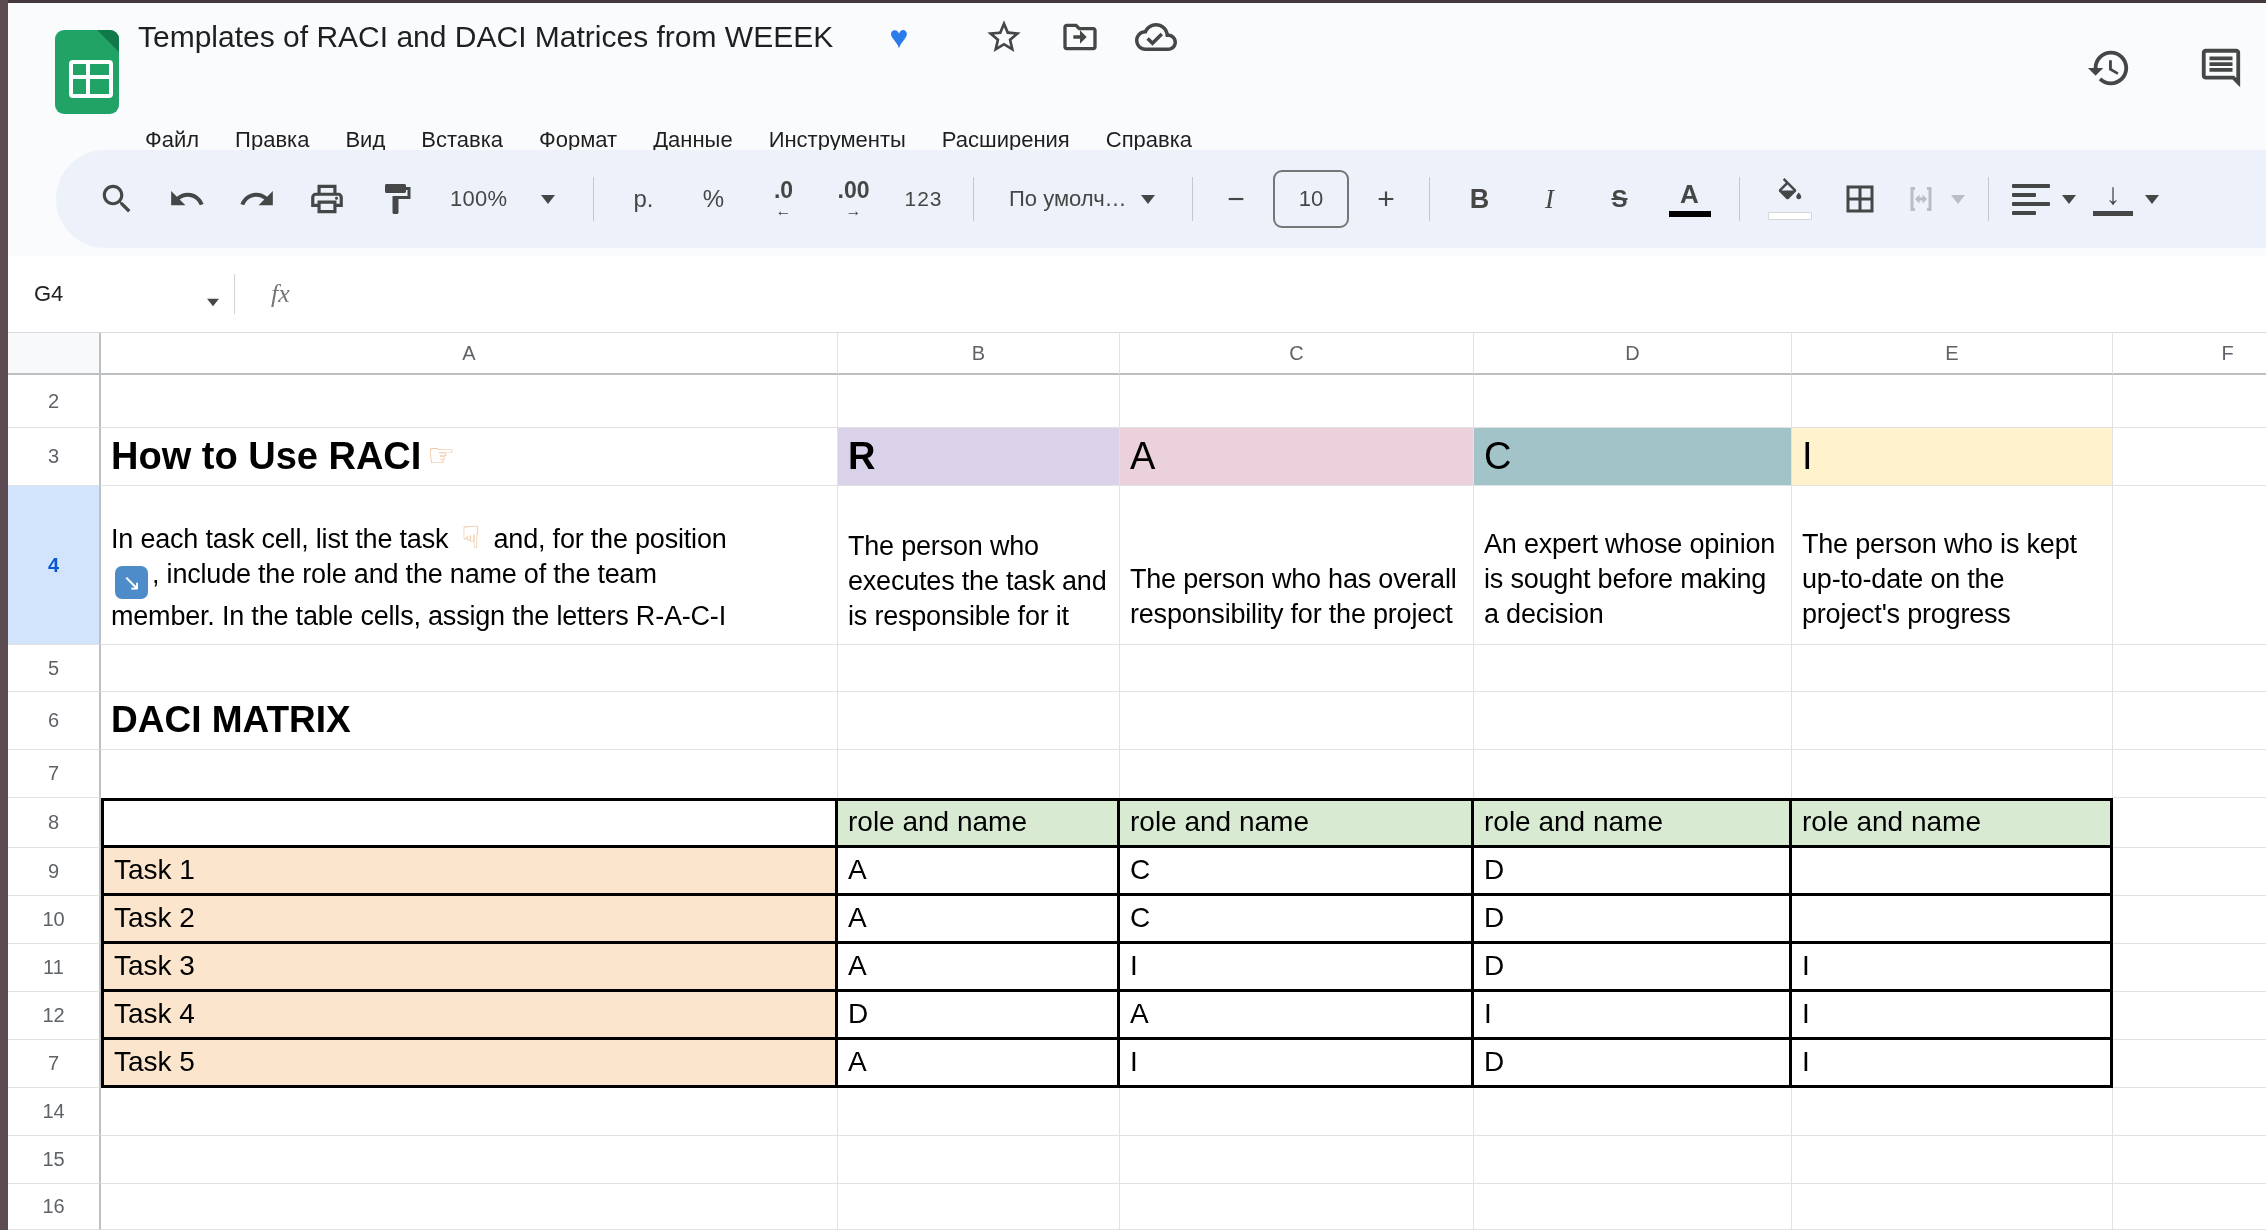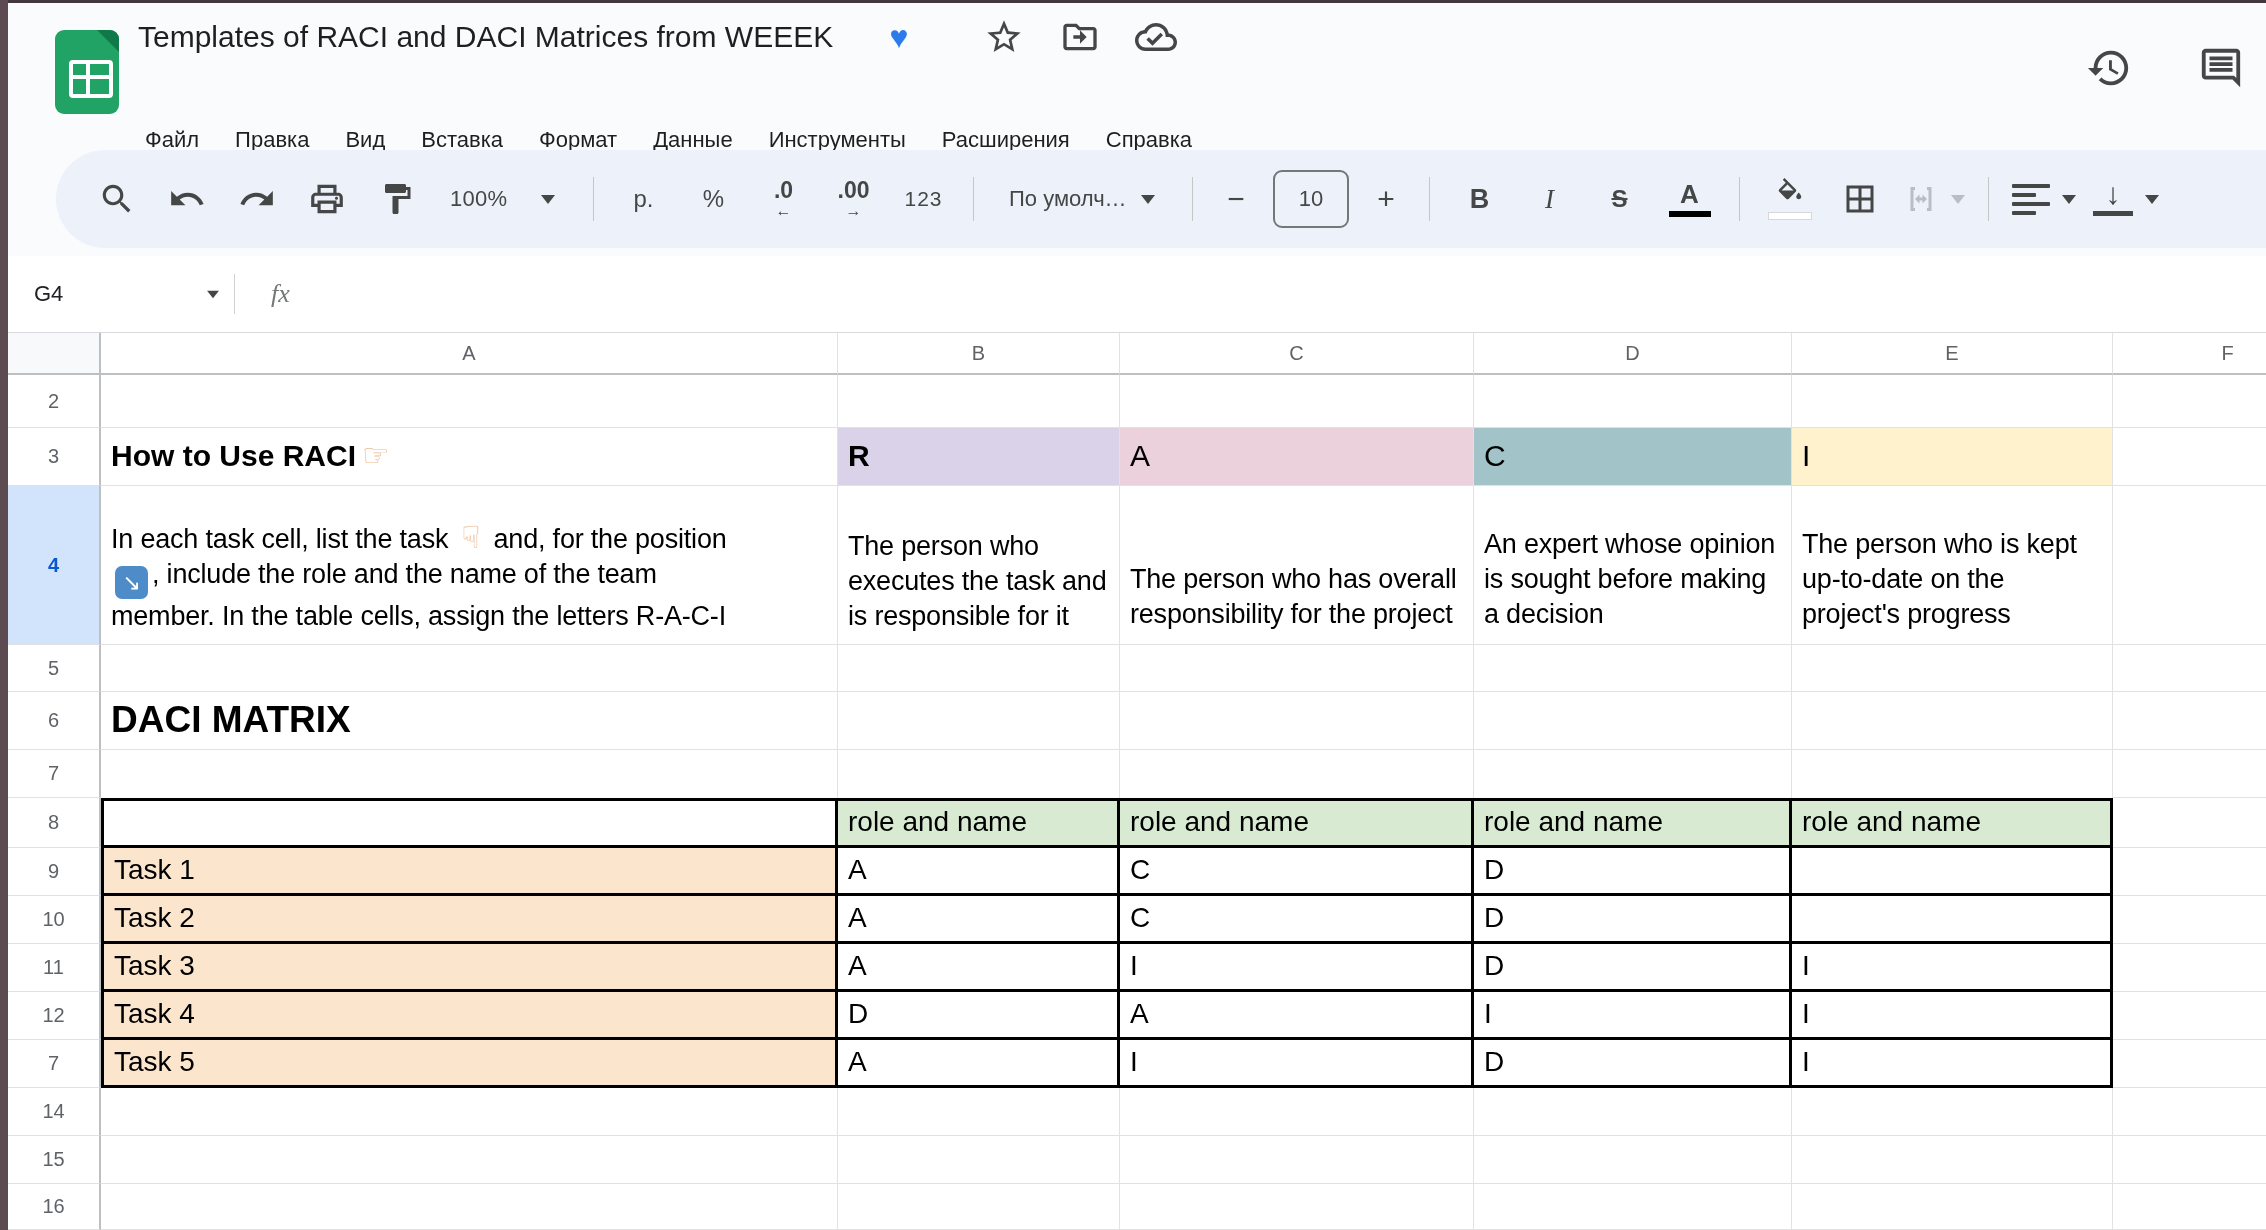--- a/index.html
+++ b/index.html
@@ -54,21 +54,21 @@
   .alignbars i{height:4px;background:#444746;border-radius:1px;}
   .alignbars i:nth-child(2){width:62%;}
   .alignbars i:nth-child(4){width:62%;}
   .valign{display:flex;flex-direction:column;align-items:center;}
   .valign .arr{font-size:30px;line-height:0.8;color:#444746;}
   .valign .base{width:40px;height:5px;background:#444746;margin-top:5px;}
   .dis-ic{fill:#b9bec6;}
 
   
   .fbar{position:absolute;left:8px;top:256px;right:0;height:76px;background:#fff;border-bottom:1px solid #d8dadd;display:flex;align-items:center;}
-  .namebox{width:200px;display:flex;align-items:center;padding-left:26px;}
+  .namebox{width:200px;display:flex;align-items:flex-end;padding-left:26px;}
   .nameval{font-size:22px;color:#202124;}
   .namebox .car{margin-left:auto;margin-right:14px;border-top-color:#444746;transform:scale(.85);}
   .fdiv{width:1px;height:40px;background:#d0d3d6;}
   .fx{font-family:"Liberation Serif",serif;font-style:italic;font-size:26px;color:#747775;margin-left:36px;}
 
   
   .grid-clip{position:absolute;left:8px;top:333px;width:2258px;height:897px;overflow:hidden;}
   .g{display:grid;width:2335px;
      grid-template-columns:93px 737px 282px 354px 318px 321px 230px;
      grid-template-rows:42px 53px 58px 159px 47px 58px 48px 50px 48px 48px 48px 48px 48px 48px 48px 46px;}
@@ -83,21 +83,21 @@
   .vc{display:flex;align-items:center;}
   .vb{display:flex;align-items:flex-end;}
   .nb{border-bottom:none;}
   .bt{border-top:3px solid #000;}
   .bb{border-bottom:3px solid #000;}
   .br{border-right:3px solid #000;}
   .bl{border-left:3px solid #000;}
   .lav{background:#d9d2e9;} .pnk{background:#ead1dc;} .tea{background:#a2c4c9;}
   .crm{background:#fff2cc;} .grn{background:#d9ead3;} .pch{background:#fce5cd;}
   .b{font-weight:700;}
-  .fs30{font-size:30px;}
+  .fs30{font-size:38px;}
   .fs37{font-size:37px;}
   .p4{font-size:27px;line-height:35px;letter-spacing:-0.2px;}
   .hand{color:#ecb98d;font-size:31px;margin:0 6px;}
   .dr-box{display:inline-flex;align-items:center;justify-content:center;width:33px;height:33px;background:#4e8cc9;border-radius:7px;color:#fff;font-size:22px;vertical-align:-7px;margin:0 4px;}
 </style>
 </head>
 <body>
 
 <div class="screen">
   <div class="edge-top"></div>

